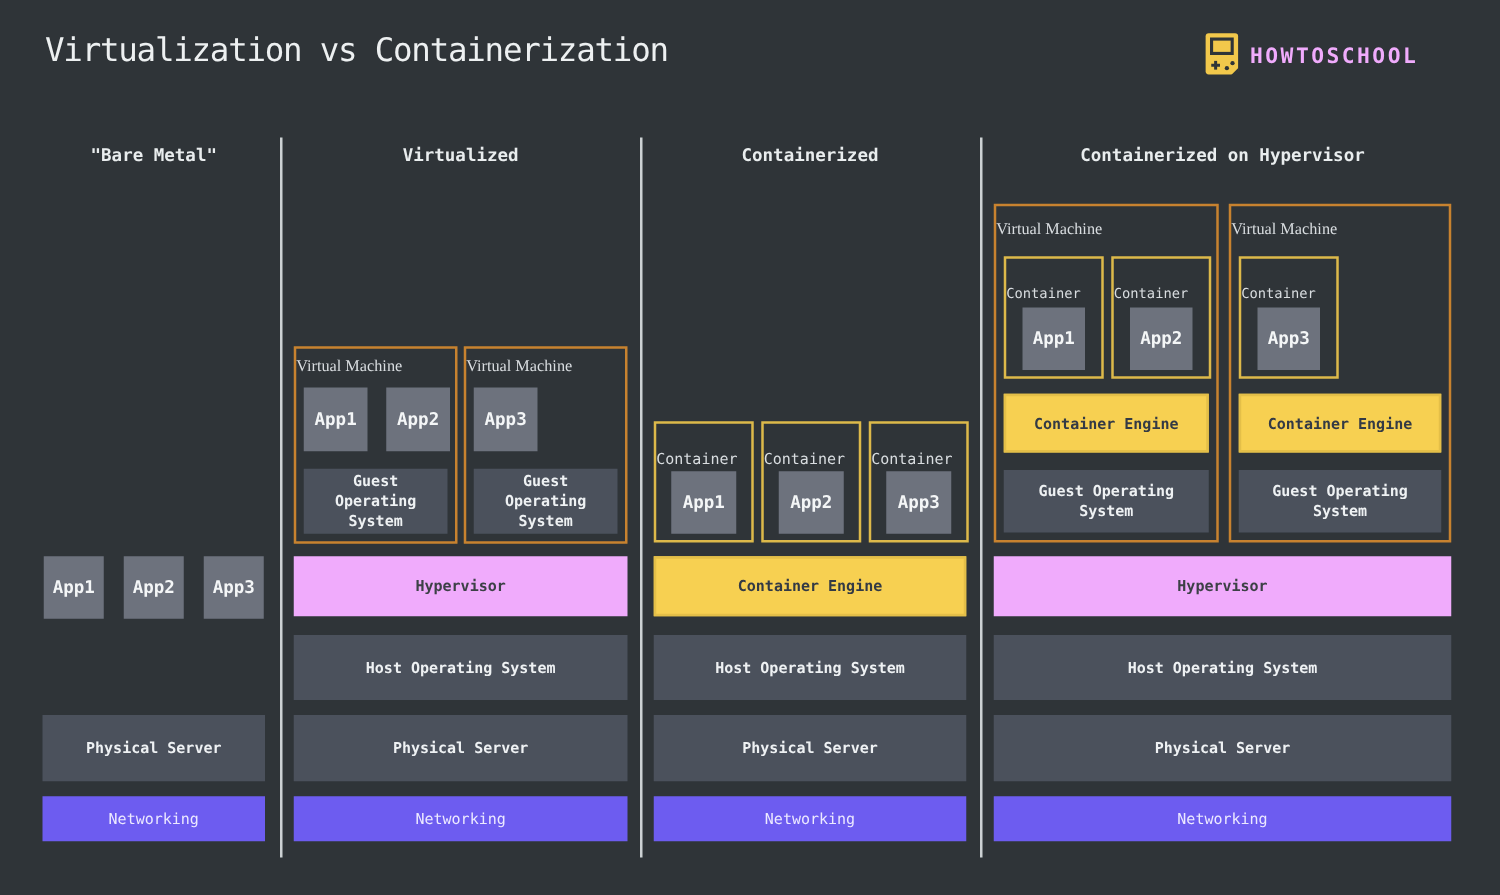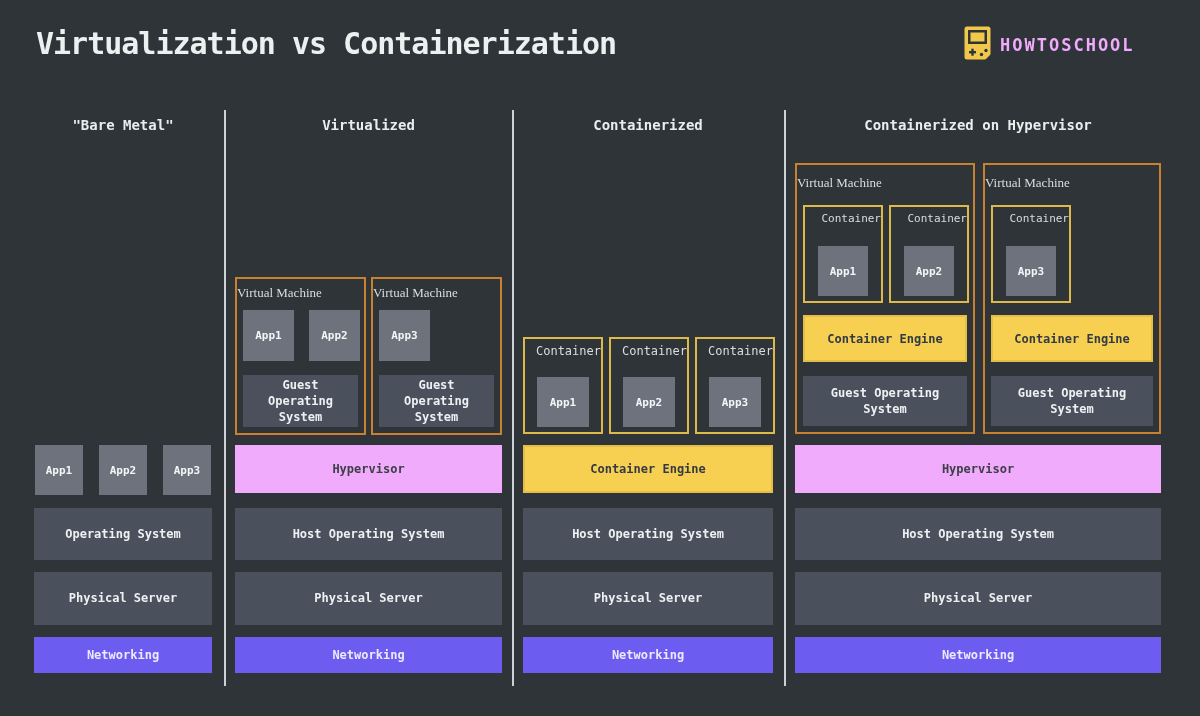--- a/index.html
+++ b/index.html
@@ -1,37 +1,37 @@
 <!DOCTYPE html>
 <html><head>
 <meta charset="utf-8">
 <style>
   html,body{margin:0;padding:0;background:#2f3438;}
   .canvas{position:relative;width:1200px;height:716px;background:#2f3438;overflow:hidden;
           font-family:"DejaVu Sans Mono",monospace;}
   .abs{position:absolute;box-sizing:border-box;}
-  .page-title{color:#edf0f1;font-size:30px;font-weight:bold;letter-spacing:-1px;white-space:nowrap;}
+  .page-title{color:#edf0f1;font-size:26px;font-weight:normal;letter-spacing:-1px;white-space:nowrap;}
   .logo{display:flex;align-items:center;gap:9px;}
   .brand{color:#f0abfc;font-size:17px;font-weight:bold;letter-spacing:2px;}
   .col-hdr{color:#e9edee;font-size:14px;font-weight:bold;text-align:center;}
   .divider{width:2px;background:#ccd1d3;}
   .slate{background:#4b515c;color:#eef1f3;font-weight:bold;font-size:12px;
          display:flex;align-items:center;justify-content:center;text-align:center;line-height:1.35;}
-  .appbox{background:#6d727d;color:#f4f6f7;font-weight:bold;font-size:11px;
+  .appbox{background:#6d727d;color:#f4f6f7;font-weight:bold;font-size:14px;
           display:flex;align-items:center;justify-content:center;}
   .orange{background:#f0abfc;color:#3c4046;font-weight:bold;font-size:12px;
           display:flex;align-items:center;justify-content:center;}
   .yellowbar{background:#f7d051;border:2px solid #e4bf48;color:#333a45;font-weight:bold;font-size:12px;
           display:flex;align-items:center;justify-content:center;}
-  .purple{background:#6d5cf0;color:#ece9ff;font-weight:bold;font-size:12px;
+  .purple{background:#6d5cf0;color:#ece9ff;font-weight:normal;font-size:12px;
           display:flex;align-items:center;justify-content:center;}
   .vm{border:2px solid #c8822f;background:#2f3438;}
   .contbox{border:2px solid #ddb94a;background:#2f3438;}
   .vm-title{position:absolute;left:0;right:0;color:#d9dde0;font-size:13px;text-align:left;font-family:Liberation Serif, serif;}
-  .cont-title{position:absolute;left:0;right:0;color:#d9dde0;font-size:12px;text-align:right;}
+  .cont-title{position:absolute;left:0;right:0;color:#d9dde0;font-size:12px;text-align:left;margin-top:16px;}
 </style>
 </head>
 <body>
 
 <div class="canvas">
 
   <div class="abs page-title" style="left:36px;top:26px;">Virtualization vs Containerization</div>
 
   <div class="abs logo" style="left:964px;top:25px;height:40px;">
     <span style="display:inline-flex;">
@@ -54,21 +54,20 @@
   <div class="abs divider" style="left:784px;top:110px;height:576px;"></div>
 
   <div class="abs col-hdr" style="left:34px;top:117px;width:178px;">"Bare Metal"</div>
   <div class="abs col-hdr" style="left:523px;top:117px;width:250px;">Containerized</div>
   <div class="abs col-hdr" style="left:235px;top:117px;width:267px;">Virtualized</div>
   <div class="abs col-hdr" style="left:795px;top:117px;width:366px;">Containerized on Hypervisor</div>
 
   <div class="abs appbox" style="left:35px;top:445px;width:48px;height:50px;">App1</div>
   <div class="abs appbox" style="left:99px;top:445px;width:48px;height:50px;">App2</div>
   <div class="abs appbox" style="left:163px;top:445px;width:48px;height:50px;">App3</div>
-  <div class="abs slate" style="left:34px;top:508px;width:178px;height:52px;">Operating System</div>
   <div class="abs slate" style="left:34px;top:572px;width:178px;height:53px;">Physical Server</div>
   <div class="abs purple" style="left:34px;top:637px;width:178px;height:36px;">Networking</div>
 
   <div class="abs vm" style="left:235px;top:277px;width:131px;height:158px;">
     <div class="vm-title" style="top:6px;">Virtual Machine</div>
     <div class="abs appbox" style="left:6px;top:31px;width:51px;height:51px;">App1</div>
     <div class="abs appbox" style="left:72px;top:31px;width:51px;height:51px;">App2</div>
     <div class="abs slate" style="left:6px;top:96px;width:115px;height:52px;padding:0 6px;">Guest Operating System</div>
   </div>
   <div class="abs vm" style="left:371px;top:277px;width:131px;height:158px;">

